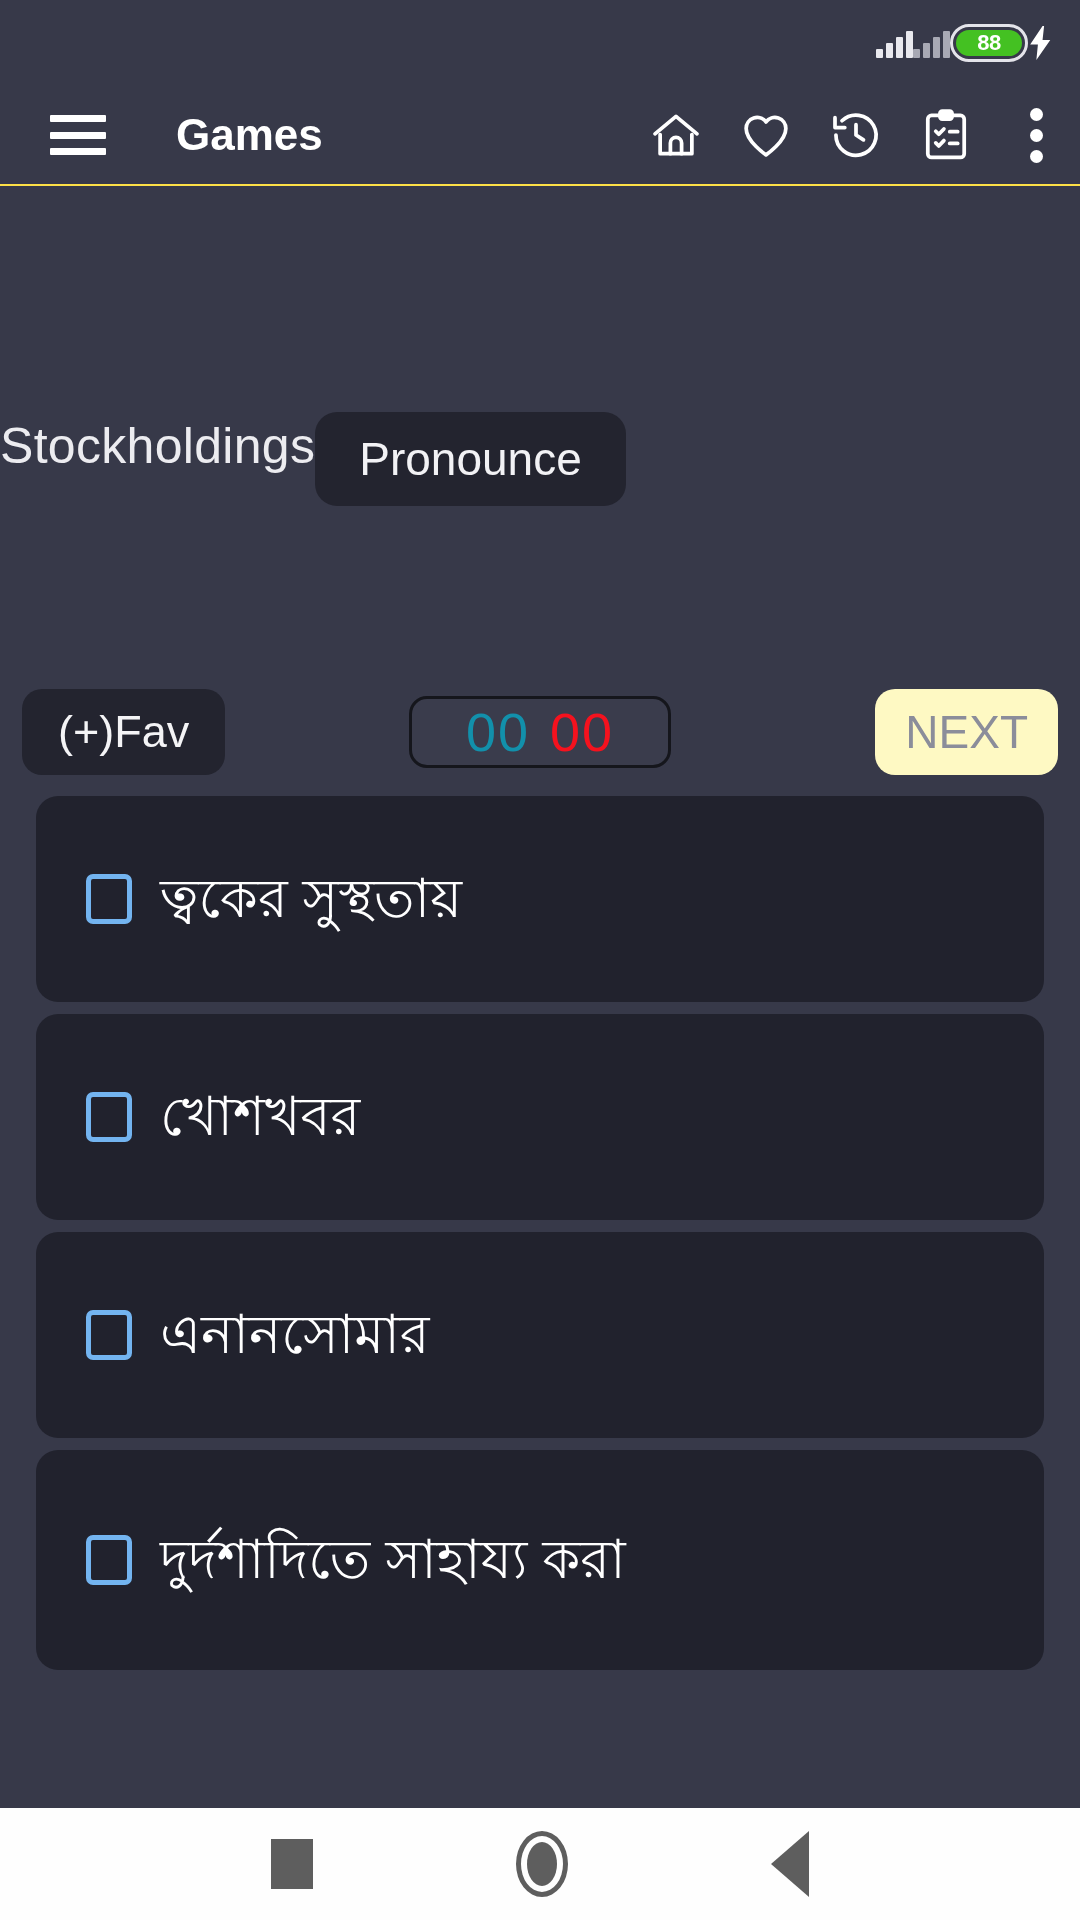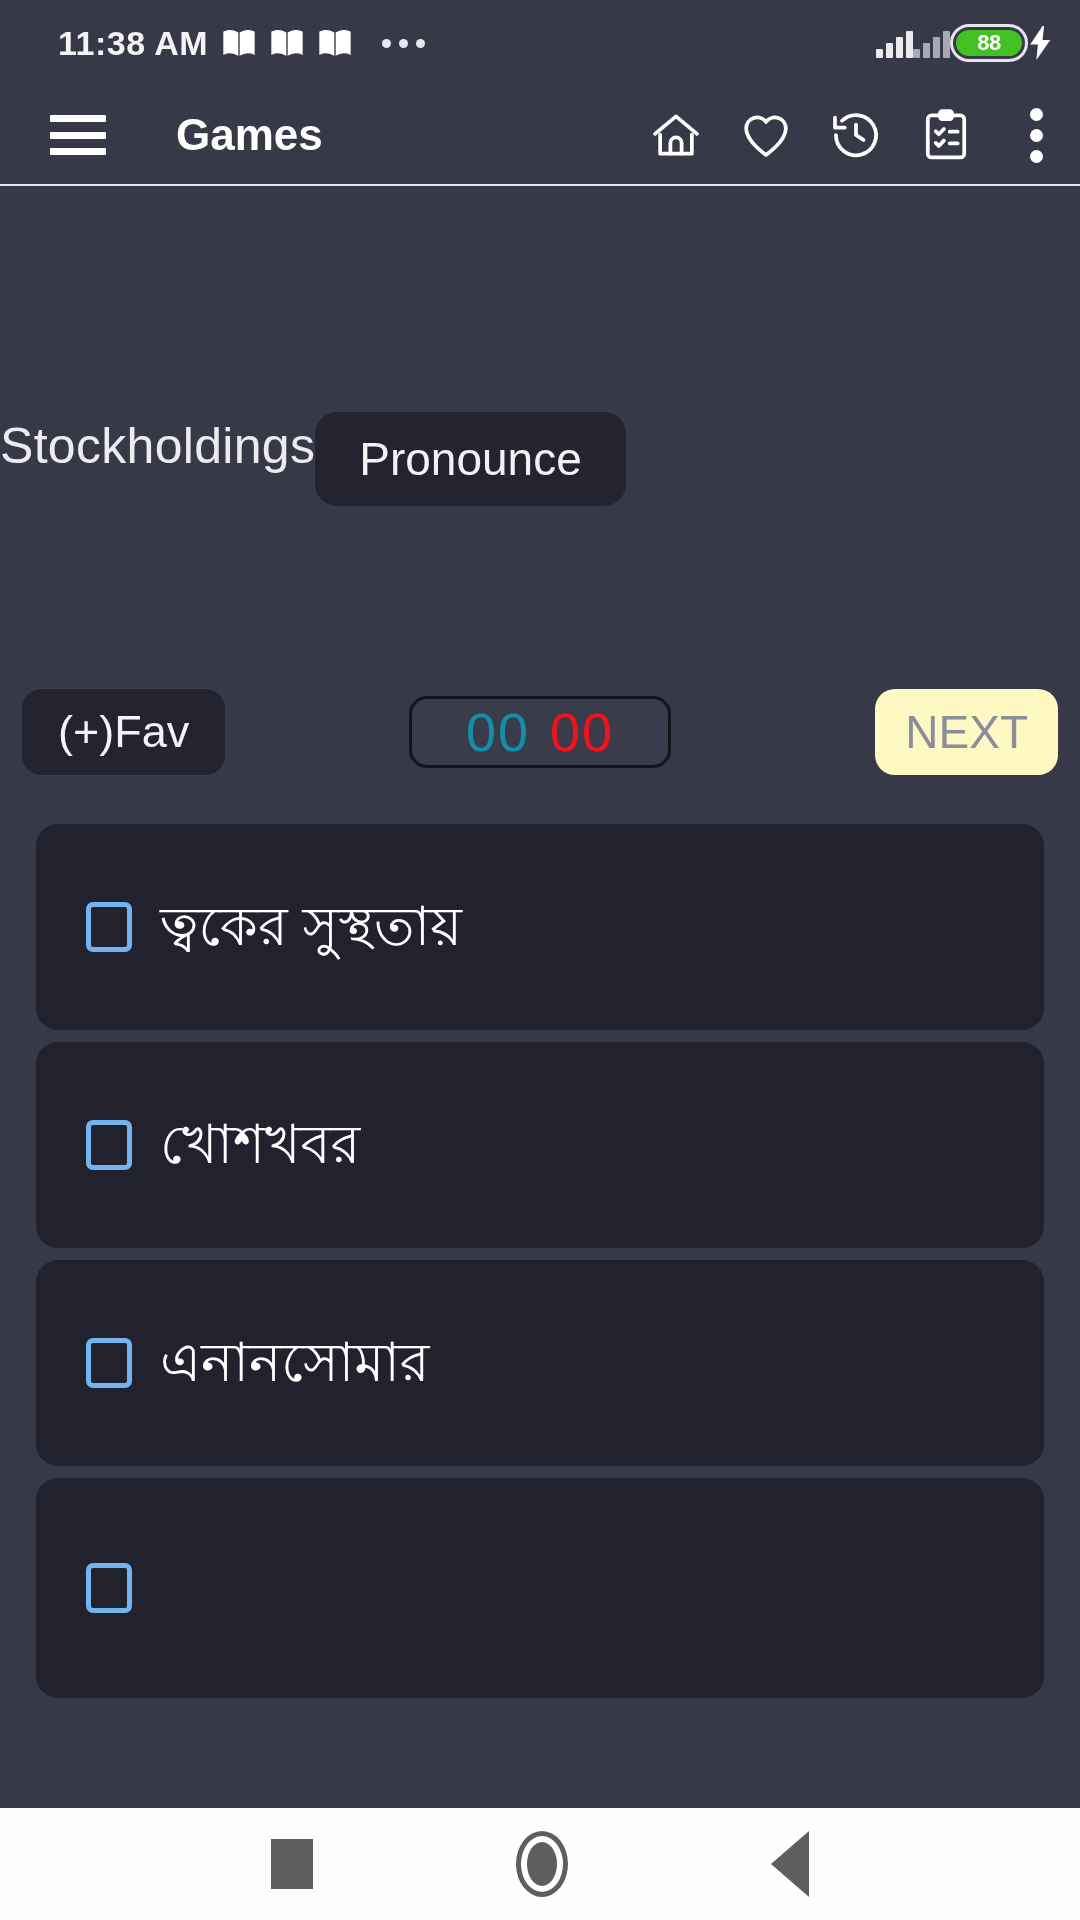--- a/index.html
+++ b/index.html
@@ -50,21 +50,21 @@
     font-size:22px; font-weight:bold; color:#ffffff; letter-spacing:-.5px;
   }
   .bolt { width:26px; height:34px; display:block; }
 
   
   .app-bar {
     height:100px; flex:0 0 100px;
     background:#373949;
     display:flex; align-items:center;
     padding:0 22px 0 50px;
-    border-bottom:2px solid #e5e5e5;
+    border-bottom:2px solid #fde047;
     text-align:right;
   }
   .hamburger { width:56px; height:40px; display:flex; flex-direction:column; justify-content:space-between; cursor:pointer; }
   .hamburger span { display:block; height:7px; background:#ffffff; border-radius:1px; }
   .app-title {
     font-size:44px; font-weight:bold; color:#ffffff;
     margin-left:70px; white-space:nowrap;
   }
   .app-actions { margin-left:auto; display:flex; align-items:center; gap:34px; }
   .act-icon { width:56px; height:56px; display:block; }
@@ -119,21 +119,21 @@
   .score-wrong { color:#f5121e; }
   .next-btn {
     margin-left:auto;
     background:#fef9c3; border-radius:20px;
     padding:0 30px; height:86px;
     display:flex; align-items:center; justify-content:center;
     font-size:46px; color:#8b8d9a; cursor:pointer; border:none;
     font-family:"Liberation Sans", sans-serif;
   }
 
-  .options { margin-top:44px; padding:0 36px; display:flex; flex-direction:column; gap:12px; }
+  .options { margin-top:16px; padding:0 36px; display:flex; flex-direction:column; gap:12px; }
   .option-card {
     background:#21222d;
     border-radius:22px;
     min-height:206px;
     display:flex; align-items:center;
     padding:0 50px;
     cursor:pointer;
   }
   .option-card.tall { min-height:220px; }
   .checkbox {
@@ -169,40 +169,20 @@
     border-bottom:33px solid transparent;
     border-right:38px solid #5e5e5e;
   }
 </style>
 </head>
 <body>
 
 <div id="screen">
 
   <div class="status-bar">
-    <div class="status-left">
-      <span class="status-time">11:38 AM</span>
-      <svg class="book-icon" viewBox="0 0 24 22">
-        <path d="M1 3c3-1.6 6-1.6 10 .6v16c-4-2.2-7-2.2-10-.6V3z" fill="#fff" stroke="#fff" stroke-width="1"></path>
-        <path d="M23 3c-3-1.6-6-1.6-10 .6v16c4-2.2 7-2.2 10-.6V3z" fill="#fff" stroke="#fff" stroke-width="1"></path>
-      </svg>
-      <svg class="book-icon" viewBox="0 0 24 22">
-        <path d="M1 3c3-1.6 6-1.6 10 .6v16c-4-2.2-7-2.2-10-.6V3z" fill="#fff" stroke="#fff" stroke-width="1"></path>
-        <path d="M23 3c-3-1.6-6-1.6-10 .6v16c4-2.2 7-2.2 10-.6V3z" fill="#fff" stroke="#fff" stroke-width="1"></path>
-      </svg>
-      <svg class="book-icon" viewBox="0 0 24 22">
-        <path d="M1 3c3-1.6 6-1.6 10 .6v16c-4-2.2-7-2.2-10-.6V3z" fill="#fff" stroke="#fff" stroke-width="1"></path>
-        <path d="M23 3c-3-1.6-6-1.6-10 .6v16c4-2.2 7-2.2 10-.6V3z" fill="#fff" stroke="#fff" stroke-width="1"></path>
-      </svg>
-      <span class="status-dots">
-          <i></i>
-          <i></i>
-          <i></i>
-        </span>
-    </div>
     <div class="status-right">
       <span class="signal">
           <b></b>
           <b></b>
           <b></b>
           <b></b>
         </span>
       <span class="signal dim">
           <b></b>
           <b></b>
@@ -279,20 +259,21 @@
       <div class="option-card">
         <span class="checkbox"></span>
         <span class="option-text">খোশখবর</span>
       </div>
       <div class="option-card">
         <span class="checkbox"></span>
         <span class="option-text">এনানসোমার</span>
       </div>
       <div class="option-card tall">
         <span class="checkbox"></span>
+        <span class="option-text">দুর্দশাদিতে সাহায্য করা</span>
       </div>
     </div>
 
   </div>
 
   <div class="nav-bar">
     <div class="nav-recent"></div>
     <div class="nav-home"></div>
     <div class="nav-back"></div>
   </div>

